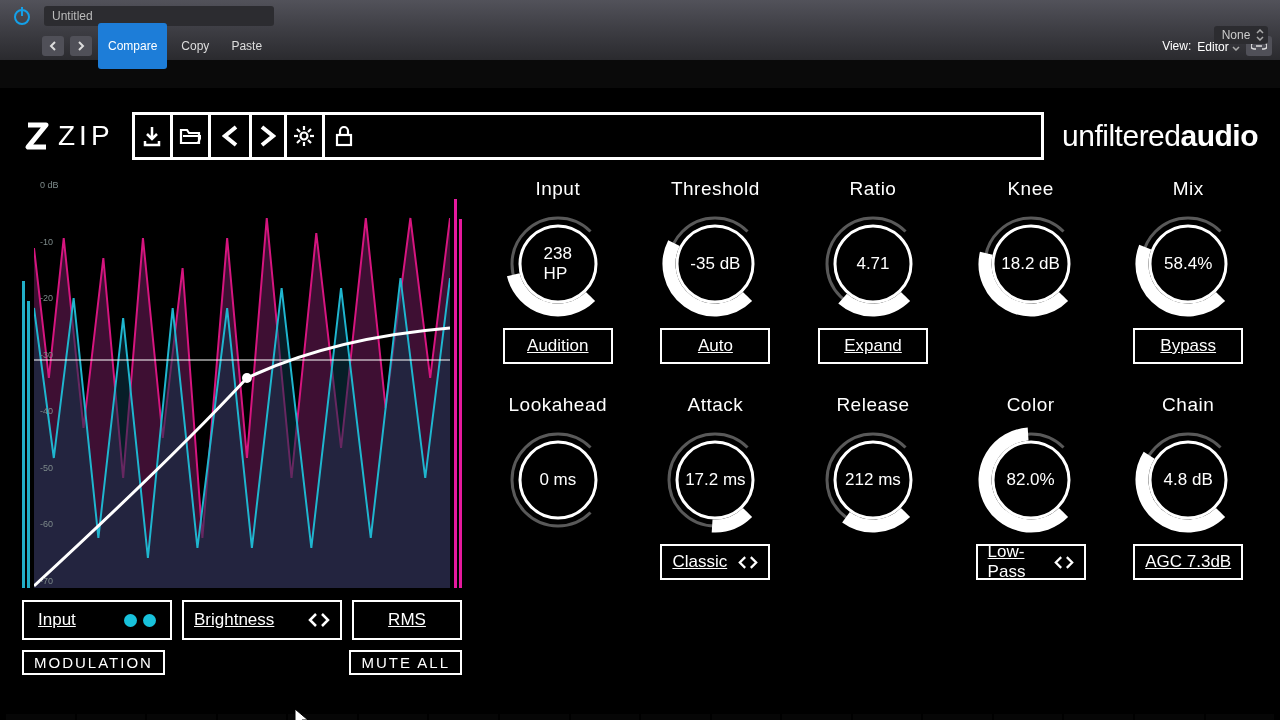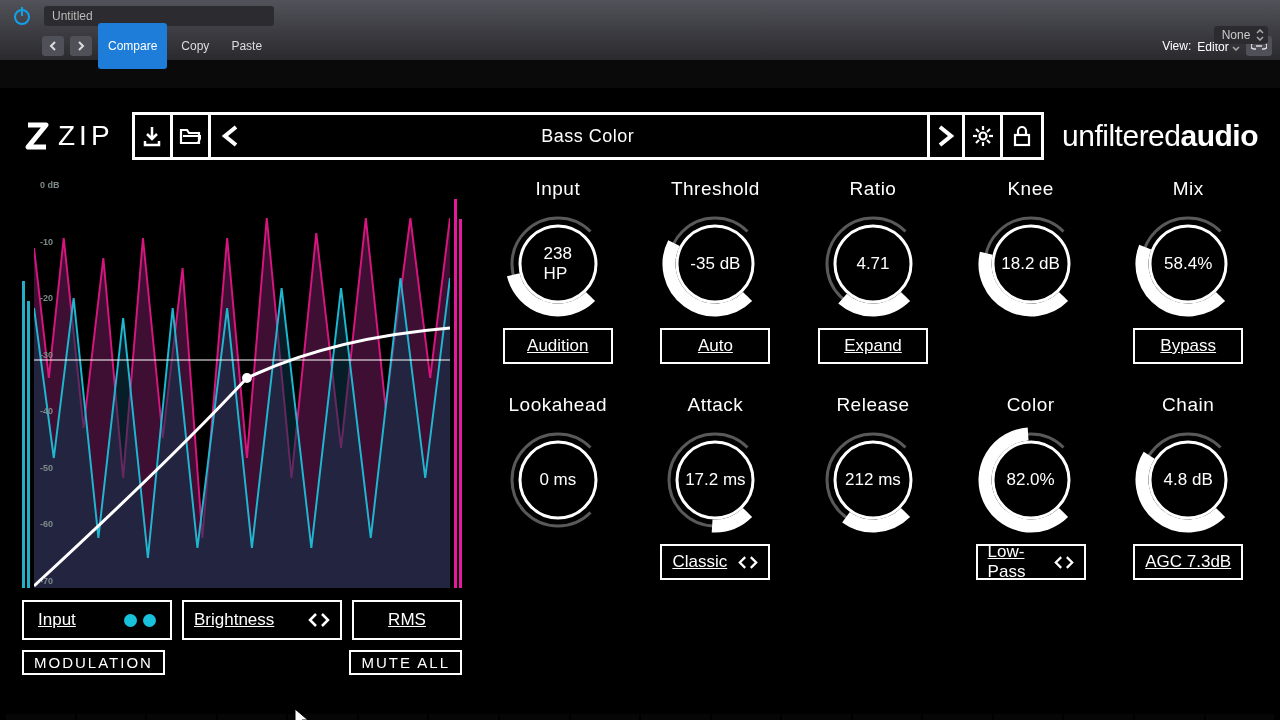--- a/index.html
+++ b/index.html
@@ -32,21 +32,21 @@
 .preset-name { flex: 1; display: flex; align-items: center; justify-content: center; font-size: 18px; font-weight: 300; letter-spacing: 0.5px; }
 .brand { display: flex; align-items: center; font-family: Futura, "Century Gothic", sans-serif; font-size: 30px; font-weight: 300; letter-spacing: -0.5px; }
 .brand .bold { font-weight: 600; }
 
 
 .main { display: flex; gap: 26px; margin-top: 18px; }
 .left { width: 440px; }
 .right-panel { flex: 1; }
 
 
-.scope { position: relative; height: 410px; display: flex; font-weight: bold; }
+.scope { position: relative; height: 410px; display: flex; }
 .meter-l { width: 8px; height: 100%; display: flex; align-items: flex-end; gap: 2px; }
 .meter-l .bar { width: 4px; background: #22afc7; height: 75%; }
 .canvas { flex: 1; background: #000; position: relative; overflow: hidden; margin: 0 4px; }
 .meter-r { width: 8px; height: 100%; display: flex; align-items: flex-end; gap: 2px; }
 .meter-r .bar { width: 4px; background: #e6199e; height: 95%; }
 .db-labels { position: absolute; left: 6px; top: 0; height: 100%; display: flex; flex-direction: column; justify-content: space-between; color: #7d8a8a; font-size: 9px; z-index: 5; padding: 2px 0; pointer-events:none;}
 .wave-svg { position: absolute; inset: 0; width: 100%; height: 100%; }
 
 
 .scope-btns { display: flex; gap: 10px; margin-top: 12px; }
@@ -151,21 +151,20 @@
       <div class="pbtn">
         <svg width="22" height="20" viewBox="0 0 22 20">
             <path d="M2 4 L8 4 L10 7 L20 7 L20 17 L2 17 Z M4 10 L22 10 L19 17" stroke="#fff" stroke-width="2.2" fill="none"></path>
           </svg>
       </div>
       <div class="pbtn noborder">
         <svg width="16" height="22" viewBox="0 0 16 22">
             <path d="M14 2 L3 11 L14 20" stroke="#fff" stroke-width="4" fill="none"></path>
           </svg>
       </div>
-      <div class="preset-name">Bass Color</div>
       <div class="pbtn" style="border-left:3px solid #fff;border-right:3px solid #fff">
         <svg width="16" height="22" viewBox="0 0 16 22">
             <path d="M2 2 L13 11 L2 20" stroke="#fff" stroke-width="4" fill="none"></path>
           </svg>
       </div>
       <div class="pbtn">
         <svg width="22" height="22" viewBox="0 0 22 22">
             <circle cx="11" cy="11" r="3.5" fill="none" stroke="#fff" stroke-width="2.2"></circle>
             <g stroke="#fff" stroke-width="2.2">
               <line x1="11" y1="1" x2="11" y2="5"></line>

